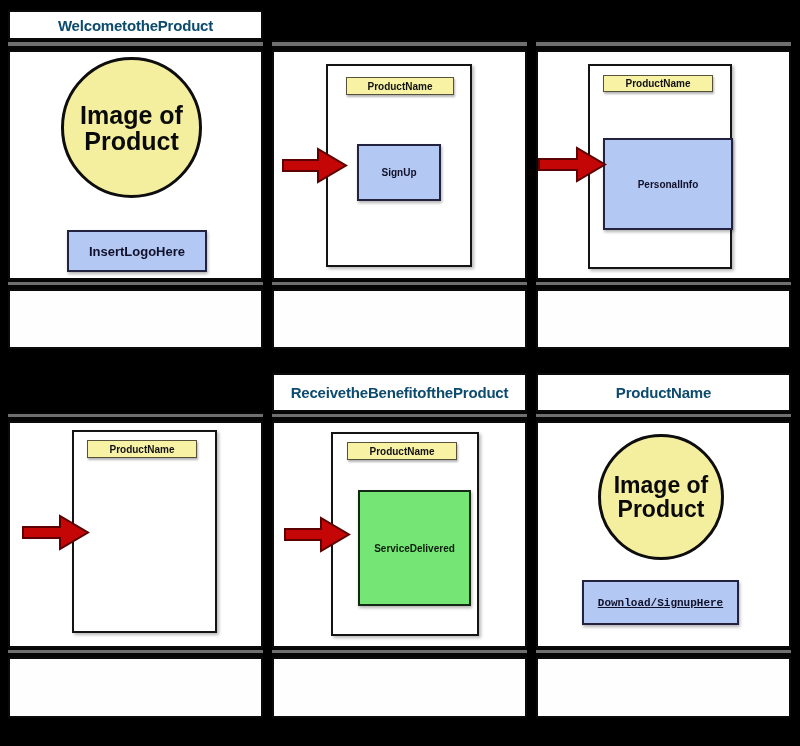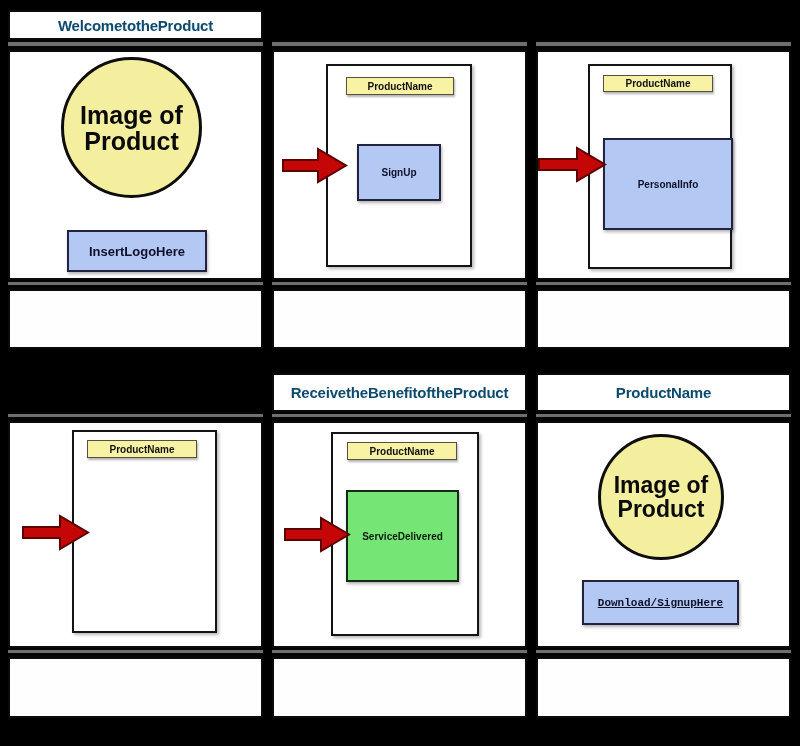--- a/index.html
+++ b/index.html
@@ -118,21 +118,21 @@
 
   <div class="cell c2 t2 title">
     <span>ReceivetheBenefitoftheProduct</span>
   </div>
   <div class="sep c2 s2a"></div>
   <div class="cell c2 ct2 content">
     <div class="wire" style="left:57px;top:9px;width:148px;height:204px;"></div>
     <div class="banner" style="left:73px;top:19px;width:110px;height:18px;">
       <span>ProductName</span>
     </div>
-    <div class="greenbox" style="left:72px;top:67px;width:113px;height:92px;">
+    <div class="greenbox" style="left:84px;top:67px;width:113px;height:116px;">
       <span>ServiceDelivered</span>
     </div>
     <svg class="arrow" style="left:10px;top:92px;" width="67" height="39" viewBox="0 0 67 39">
       <polygon points="1,14 37,14 37,3 65,19.5 37,36 37,25 1,25" fill="#c40606" stroke="#5c0202" stroke-width="2"></polygon>
     </svg>
   </div>
   <div class="sep c2 s2b"></div>
   <div class="cell c2 d2 desc">
     <span></span>
   </div>

